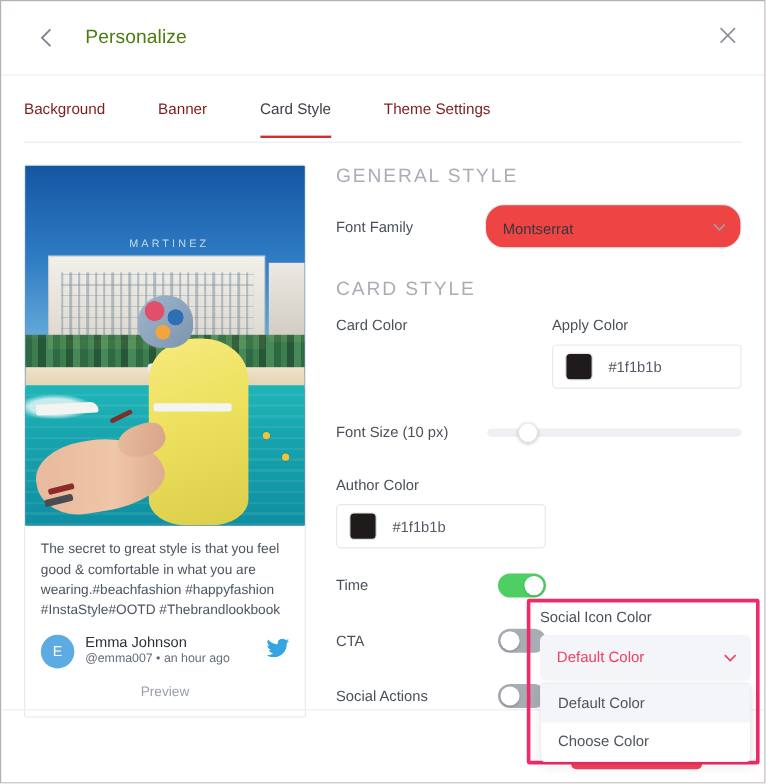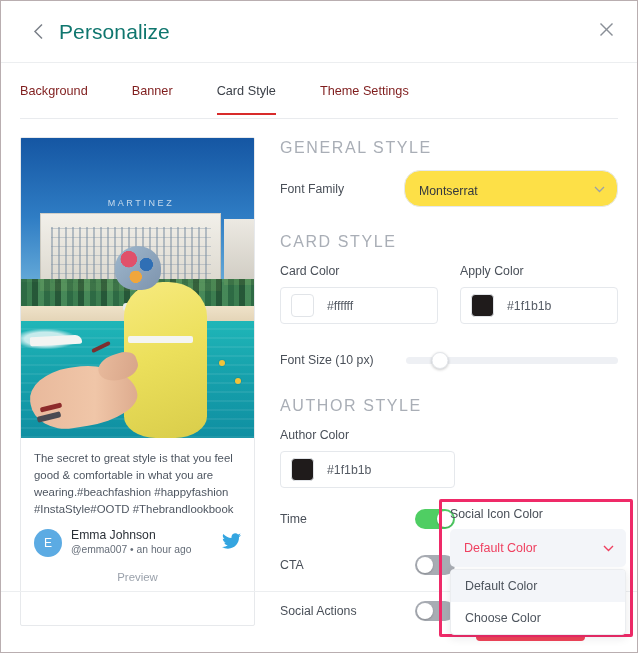--- a/index.html
+++ b/index.html
@@ -25,23 +25,23 @@
     border-bottom: 1px solid #eceef0;
   }
   .back-btn {
     width: 34px; height: 34px;
     margin-left: 20px;
     display: flex; align-items: center; justify-content: center;
     cursor: pointer;
   }
   .back-btn svg { display: block; }
   .title {
-    font-size: 21px;
-    color: #0f766e;
-    margin-left: 4px;
+    font-size: 16px;
+    color: #4d7c0f;
+    margin-left: 16px;
     letter-spacing: .1px;
   }
   .close-btn {
     position: absolute; right: 18px; top: 50%;
     transform: translateY(-50%);
     width: 26px; height: 26px;
     display: flex; align-items: center; justify-content: center;
     cursor: pointer;
   }
 
@@ -261,21 +261,21 @@
   }
   .row { display: flex; align-items: center; }
   .field-label {
     font-size: 12.3px; color: #4a5059;
   }
   .select {
     position: relative;
     height: 37px;
     border: 1px solid #e5e8ec;
     border-radius: 16px;
-    background: #fde047;
+    background: #ef4444;
     display: flex; align-items: center;
     padding: 5px 30px 0 14px;
     font-size: 12.3px; color: #33383f;
     cursor: pointer;
   }
   .chev {
     position: absolute; right: 12px; top: 50%;
     transform: translateY(-50%);
     pointer-events: none;
   }
@@ -530,44 +530,39 @@
             </svg>
           </span>
         </div>
       </div>
 
       <div class="section-head">Card Style</div>
 
       <div class="two-col">
         <div class="col">
           <div class="col-label">Card Color</div>
-          <div class="color-input">
-            <span class="swatch" id="sw-card" style="background: rgb(255, 255, 255);"></span>
-            <span class="color-val">#ffffff</span>
-          </div>
         </div>
         <div class="col">
           <div class="col-label">Apply Color</div>
           <div class="color-input">
             <span class="swatch" id="sw-font" style="background: rgb(31, 27, 27);"></span>
             <span class="color-val">#1f1b1b</span>
           </div>
         </div>
       </div>
 
       <div class="slider-row">
         <div class="field-label">Font Size (10 px)</div>
         <div class="slider-wrap">
           <div class="slider-track"></div>
           <div class="slider-thumb" id="fs-thumb" style="left: 16%;"></div>
         </div>
       </div>
 
       <div class="author-section">
-        <div class="section-head">Author Style</div>
 
         <div class="lower">
           <div class="toggles-left">
             <div class="col-label">Author Color</div>
             <div class="color-input">
               <span class="swatch" id="sw-author" style="background: rgb(31, 27, 27);"></span>
               <span class="color-val">#1f1b1b</span>
             </div>
 
             <div class="toggle-row">

